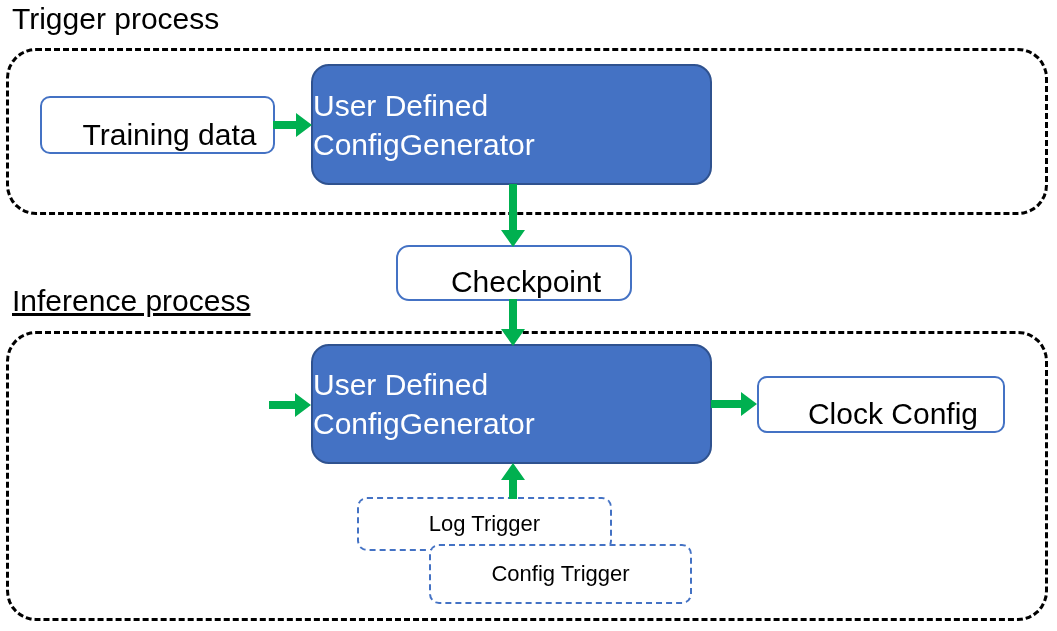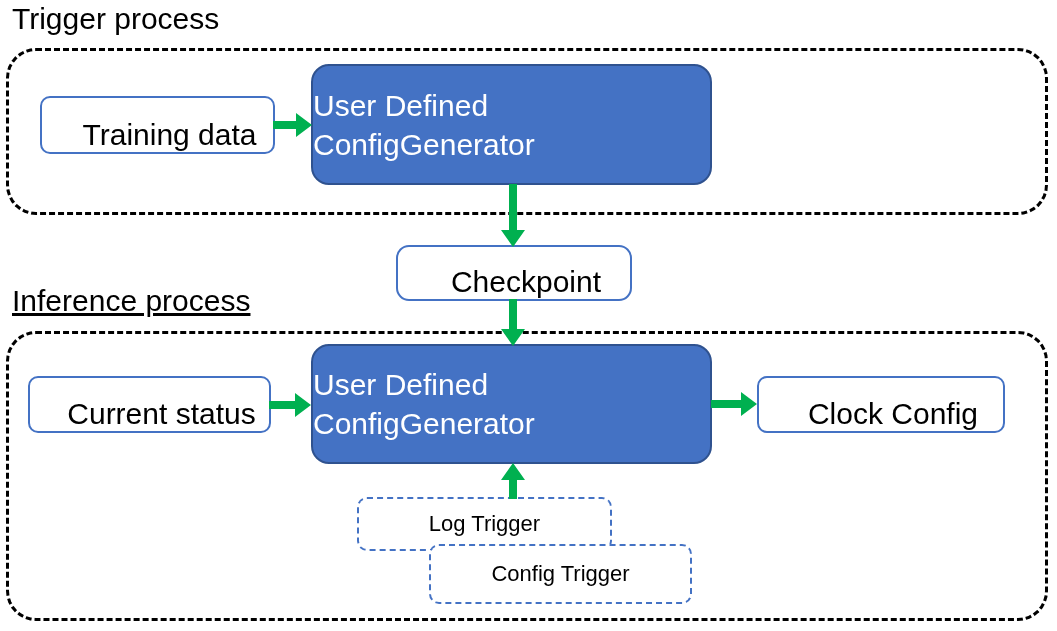--- a/index.html
+++ b/index.html
@@ -102,23 +102,20 @@
   </div>
 
   <div class="io-box" style="left:396px; top:245px; width:236px; height:56px; border-radius:13px;">
     <span>Checkpoint</span>
   </div>
 
   <div class="section-label" style="left:12px; top:284px;text-decoration:underline;">Inference process</div>
 
   <div class="dashed-container" style="left:6px; top:331px; width:1042px; height:290px;"></div>
 
-  <div class="io-box" style="left:28px; top:376px; width:243px; height:57px;">
-    <span>Current status</span>
-  </div>
 
   <div class="process-box" style="left:311px; top:344px; width:401px; height:120px;">
     <div>User Defined</div>
     <div>ConfigGenerator</div>
   </div>
 
   <div class="io-box" style="left:757px; top:376px; width:248px; height:57px;">
     <span>Clock Config</span>
   </div>
 

